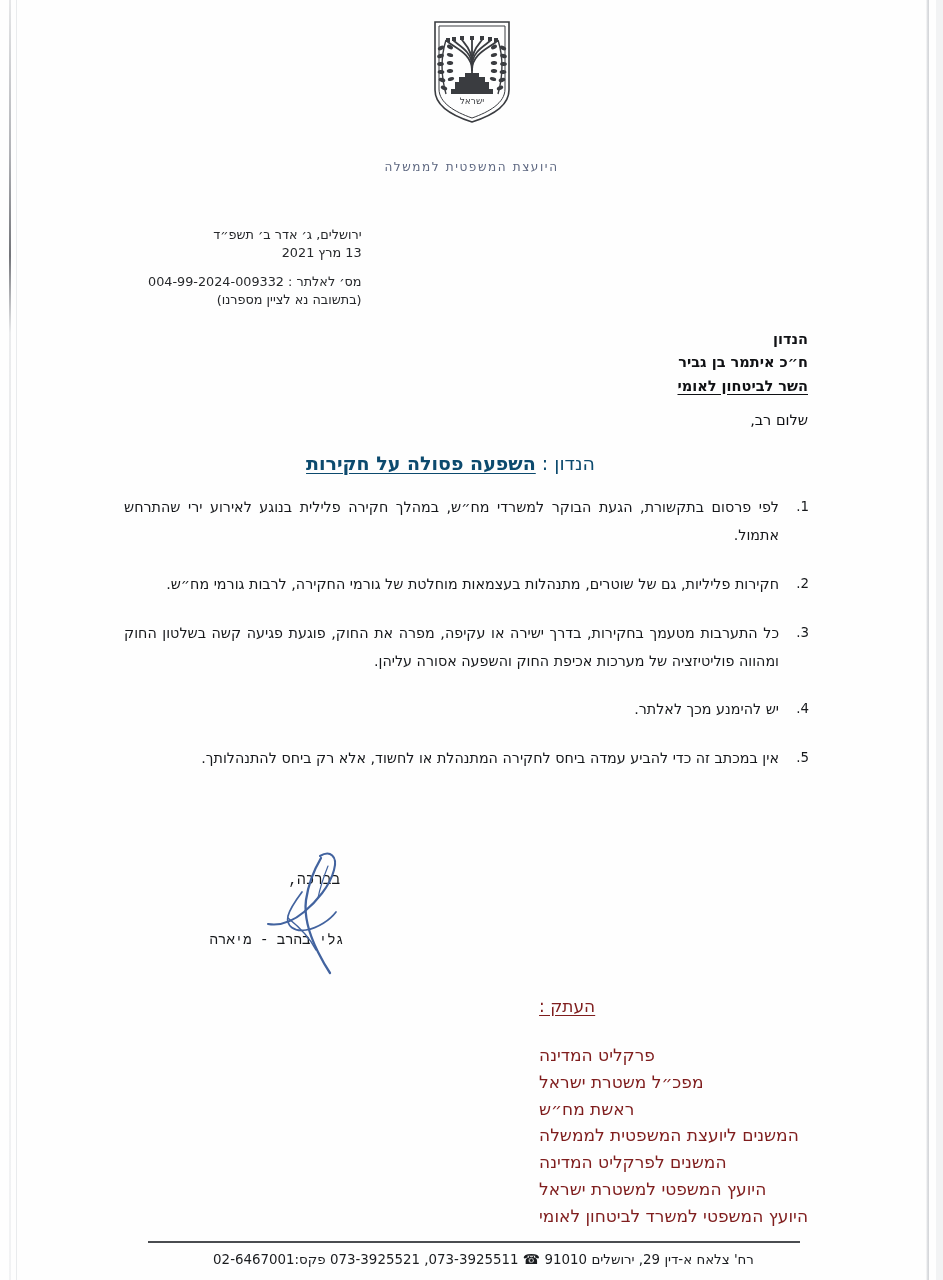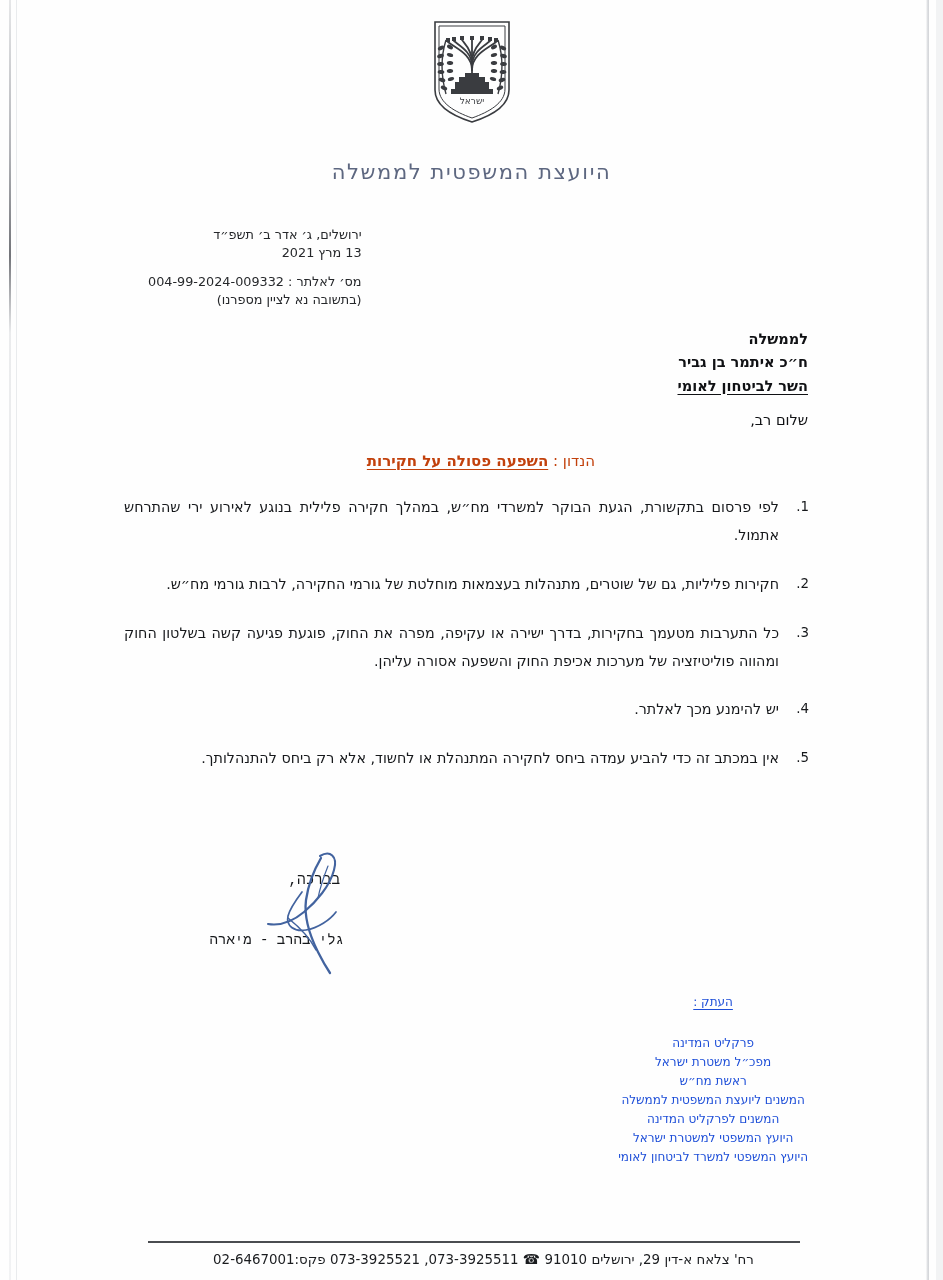--- a/index.html
+++ b/index.html
@@ -67,21 +67,21 @@
     padding-top: 18px;
   }
   .emblem {
     display: inline-block;
     width: 86px;
     height: 108px;
   }
   .emblem svg { display: block; width: 100%; height: 100%; }
   .org-title {
     margin-top: 30px;
-    font-size: 21px;
+    font-size: 12px;
     letter-spacing: 1.6px;
     color: #5d6780;
     font-family: "DejaVu Sans", "Liberation Sans", sans-serif;
   }
 
   
   .meta-block {
     position: absolute;
     left: 148px;
     top: 226px;
@@ -116,22 +116,22 @@
     top: 412px;
     font-size: 14.5px;
     color: #101114;
   }
 
   
   .subject {
     position: absolute;
     right: 348px;
     top: 452px;
-    font-size: 15px;
-    color: #c2410c;
+    font-size: 19px;
+    color: #0c4a6e;
   }
   .subject .label { font-weight: normal; }
   .subject .value {
     font-weight: bold;
     text-decoration: underline;
     text-underline-offset: 3px;
   }
 
   
   ol.clauses {
@@ -191,24 +191,24 @@
     height: 135px;
     pointer-events: none;
   }
   .sig-mark svg { display: block; width: 100%; height: 100%; }
 
   
   .cc-block {
     position: absolute;
     right: 135px;
     top: 993px;
-    text-align: center;
-    font-size: 12px;
+    text-align: left;
+    font-size: 17px;
     line-height: 1.58;
-    color: #1d4ed8;
+    color: #7f1d1d;
   }
   .cc-title {
     font-weight: normal;
     text-decoration: underline;
     text-underline-offset: 3px;
     margin-bottom: 22px;
   }
   .cc-list { list-style: none; margin: 0; padding: 0; }
 
   
@@ -319,21 +319,21 @@
       <div class="group">
         <div class="meta-line">
           <span>מס׳ לאלתר :</span>
           <span class="ltr-num">004-99-2024-009332</span>
         </div>
         <div class="meta-line">(בתשובה נא לציין מספרנו)</div>
       </div>
     </div>
 
     <div class="addressee">
-      <div>לממשלה</div>
+      <div>הנדון</div>
       <div>ח״כ איתמר בן גביר</div>
       <div class="u">השר לביטחון לאומי</div>
     </div>
     <div class="greeting">שלום רב,</div>
 
     <div class="subject">
       <span class="label">הנדון :</span>
       <span class="value">השפעה פסולה על חקירות</span>
     </div>
 

